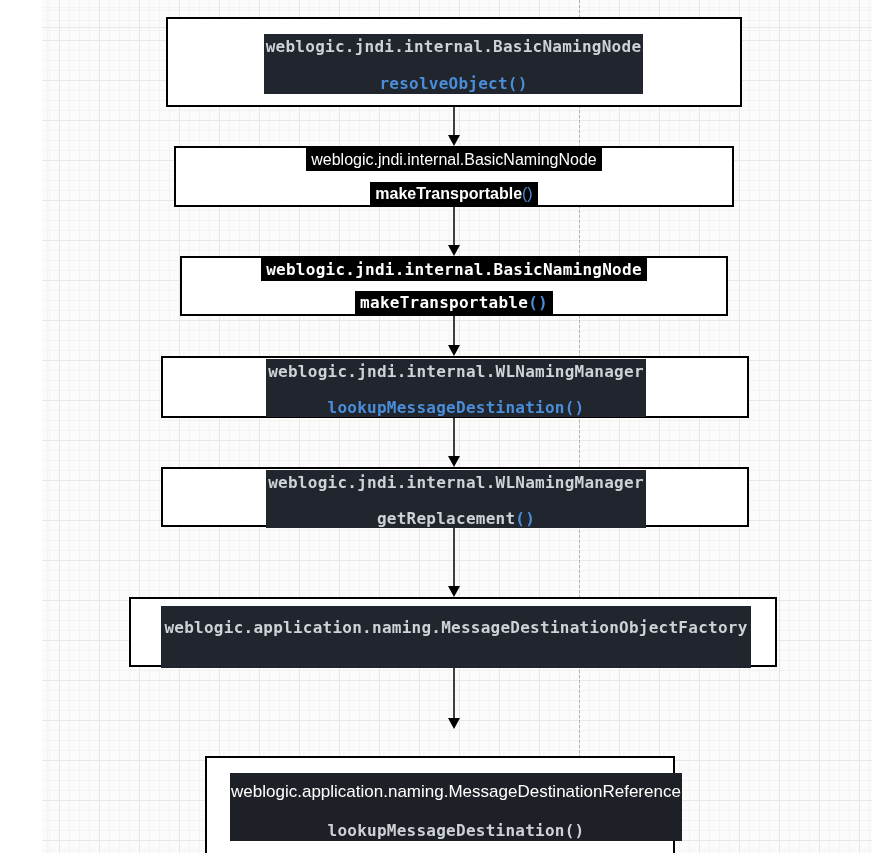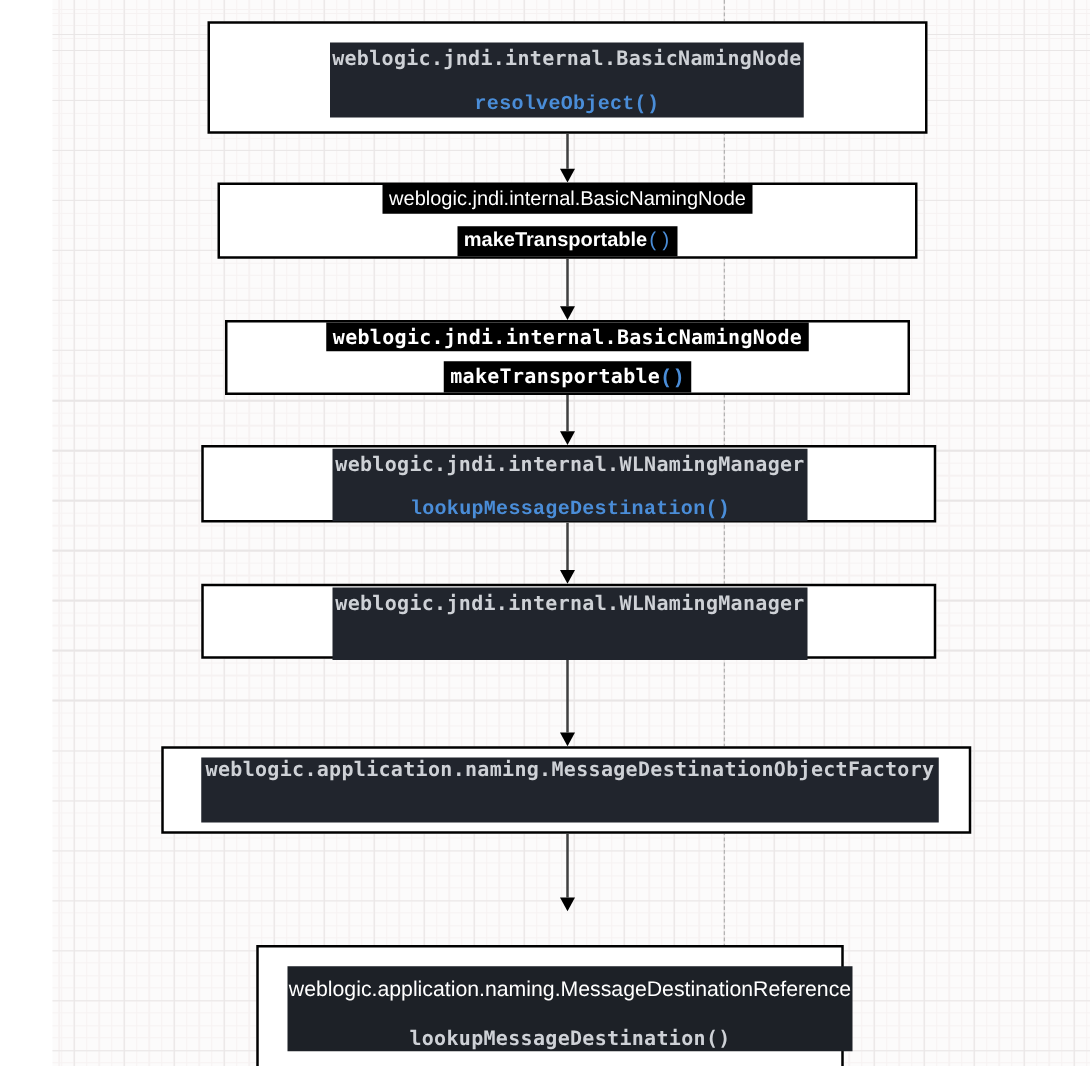--- a/index.html
+++ b/index.html
@@ -51,41 +51,41 @@
     align-items:center; justify-content:space-between;
     box-sizing:border-box;
     text-align:center;
     white-space:nowrap;
   }
   .mono{font:bold 16px/19px "DejaVu Sans Mono",monospace; letter-spacing:0.25px;}
   .sans{font:normal 16px/19px "Liberation Sans",sans-serif; letter-spacing:0;}
   .sans-lg{font:normal 17px/20px "Liberation Sans",sans-serif; letter-spacing:0;}
   .cls-gray{color:var(--light-gray);}
   .cls-white{color:var(--white);}
-  .m-blue{color:var(--blue);font-family:Liberation Mono, monospace;}
+  .m-blue{color:var(--blue);}
   .m-gray{color:var(--light-gray);}
   .m-white{color:var(--white);font-weight:bold;}
   .hlbox{
     display:flex; flex-direction:column;
     align-items:center; justify-content:space-between;
     padding:0;
   }
   .hl{background:var(--highlight-bg); padding:2px 5px; white-space:nowrap;}
 
   
   .b1{left:124px; top:17px;  width:576px; height:90px;}
   .p1{left:96px;  top:15px;  width:379px; height:60px; padding:3px 0 1px;}
   .b2{left:132px; top:146px; width:560px; height:61px;}
   .b3{left:138px; top:256px; width:548px; height:60px;}
   .b4{left:119px; top:356px; width:588px; height:62px;}
   .p4{left:103px; top:1px;   width:380px; height:58px; padding:3px 0 0;}
   .b5{left:119px; top:467px; width:588px; height:60px;}
   .p5{left:103px; top:1px;   width:380px; height:58px; padding:3px 0 0;}
   .b6{left:87px;  top:597px; width:648px; height:70px;}
-  .p6{left:30px;  top:7px;   width:590px; height:52px; padding:0 0 1px;}
+  .p6{left:30px;  top:7px;   width:590px; height:62px; padding:12px 0 1px;}
   .b7{left:163px; top:756px; width:470px; height:108px;}
   .p7{left:23px;  top:15px;  width:452px; height:68px; padding:9px 0 1px; background:var(--panel-bg-dark);}
 
   .arrow{
     position:absolute; width:12px;
     display:flex; flex-direction:column; align-items:center;
     z-index:1;
   }
   .arrow .shaft{width:2px; flex:1; background:var(--arrow);}
   .arrow .head{
@@ -148,20 +148,21 @@
   </div>
 
   <div class="arrow a4">
     <div class="shaft"></div>
     <div class="head"></div>
   </div>
 
   <div class="box b5">
     <div class="panel p5">
       <div class="mono cls-gray">weblogic.jndi.internal.WLNamingManager</div>
+      <div class="mono"><span class="m-gray">getReplacement</span><span class="m-blue">()</span></div>
     </div>
   </div>
 
   <div class="arrow a5">
     <div class="shaft"></div>
     <div class="head"></div>
   </div>
 
   <div class="box b6">
     <div class="panel p6">

